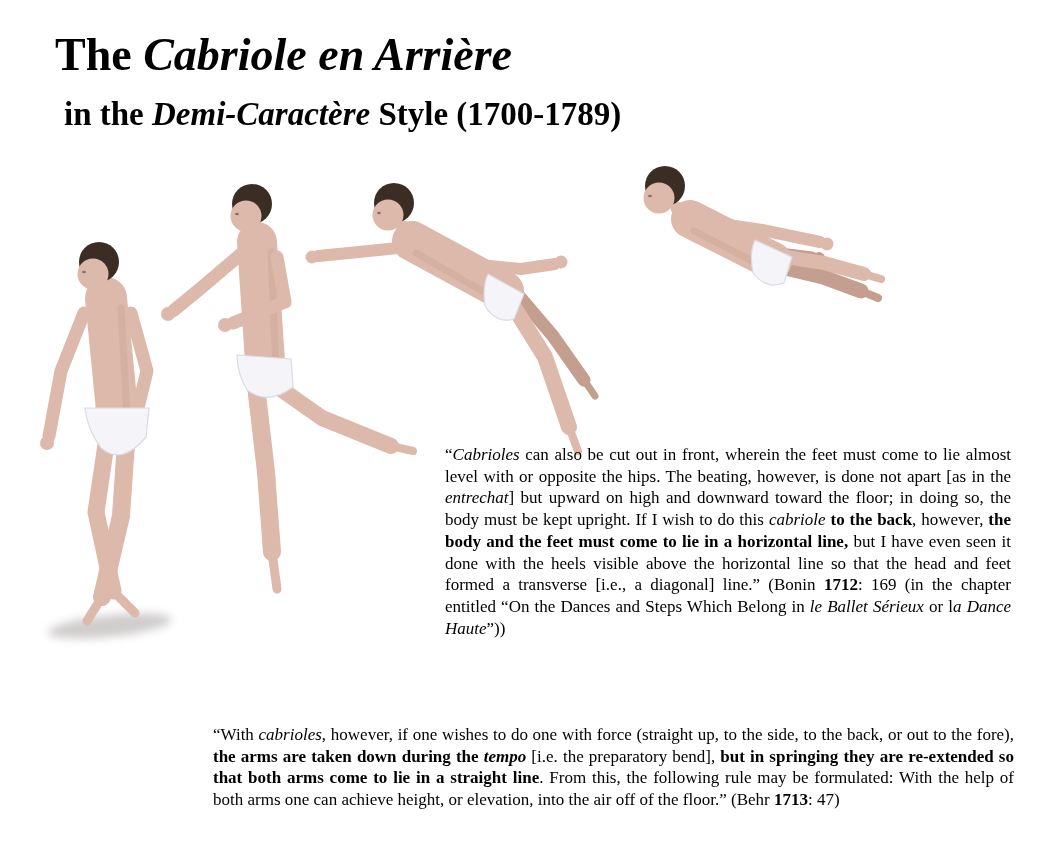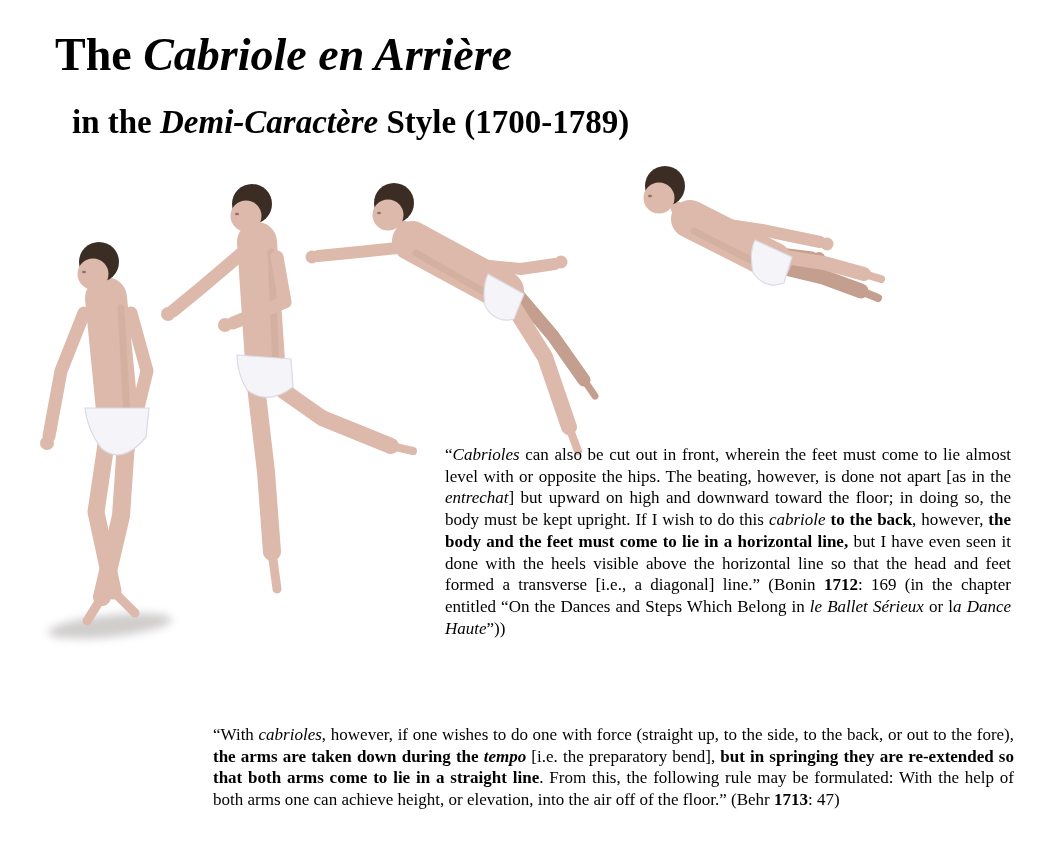--- a/index.html
+++ b/index.html
@@ -1,21 +1,21 @@
 <!DOCTYPE html>
 <html style="--skin: #dcb9aa; --skin-dark: #c49e8e; --hair: #3c2d24; --briefs: #f5f4f8; --briefs-edge: #dcdae3; --shadow: #b7b2b2;"><head>
 <meta charset="utf-8">
 <style>
   html,body{margin:0;padding:0;background:#ffffff;}
   .page{
     position:relative;width:1040px;height:848px;background:#fff;
     font-family:"Liberation Serif","DejaVu Serif",serif;color:#000;overflow:hidden;
   }
   .title{position:absolute;left:55px;top:30px;margin:0;font-size:46px;line-height:50px;font-weight:bold;white-space:nowrap;}
-  .subtitle{position:absolute;left:56px;top:88px;margin:16px;font-size:33px;line-height:37px;font-weight:bold;white-space:nowrap;}
+  .subtitle{position:absolute;left:56px;top:88px;margin:8px;font-size:33px;line-height:37px;font-weight:bold;white-space:nowrap;}
   .quote{position:absolute;margin:0;font-size:17px;line-height:21.7px;text-align:justify;}
   .q1{left:445px;top:444px;width:566px;}
   .q2{left:213px;top:724px;width:801px;}
   .b{font-weight:bold}.i{font-style:italic}.bi{font-weight:bold;font-style:italic}
   svg.illustration{position:absolute;left:0;top:0;width:1040px;height:848px;}
   .limb{fill:none;stroke:var(--skin);stroke-linecap:round;stroke-linejoin:round;}
   .limb.back{stroke:var(--skin-dark);}
   .skinfill{fill:var(--skin);}
   .skinfill.back{fill:var(--skin-dark);}
   .hair{fill:var(--hair);}

